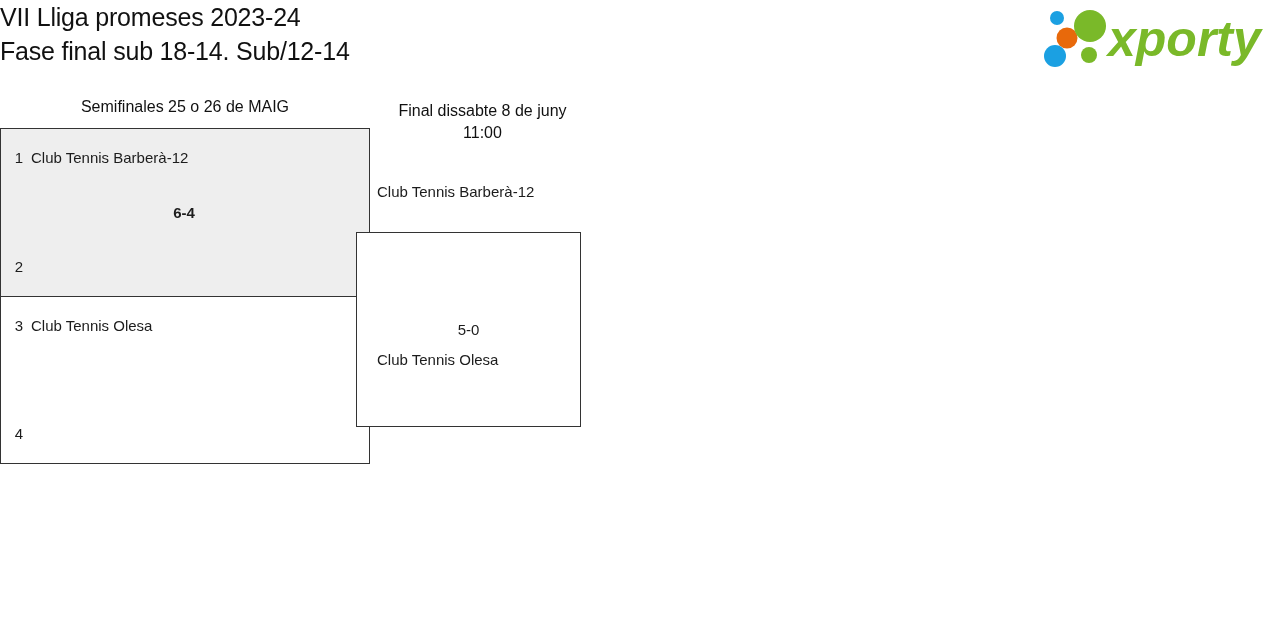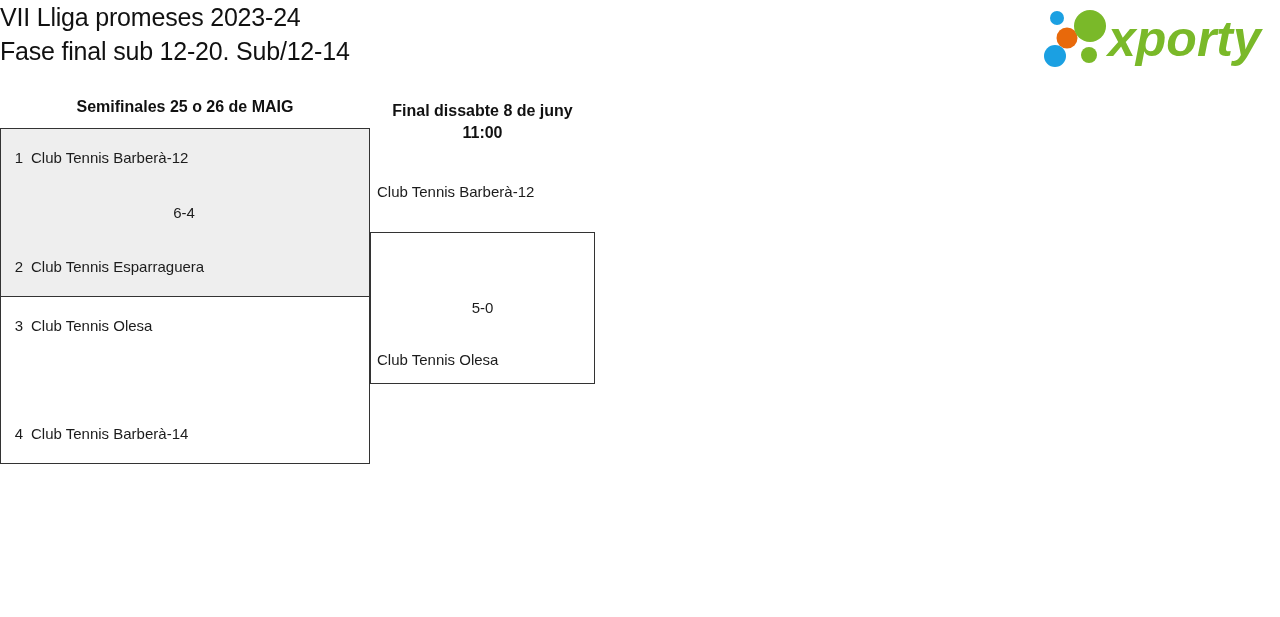--- a/index.html
+++ b/index.html
@@ -38,40 +38,40 @@
     height: 66px;
     font-style: italic;
   }
   #brand-logo svg { display:block; width:230px; height:66px; }
 
   
   .round-header {
     position: absolute;
     text-align: center;
     font-size: 16px;
-    font-weight: 700;
+    font-weight: 400;
     line-height: 22px;
     color: #111111;
     white-space: pre-line;
   }
   #round-header-semifinals { left: 0px;   top: 96px; width: 370px; }
   #round-header-final      { left: 370px; top: 100px; width: 225px; }
 
   
   .match-box {
     position: absolute;
     box-sizing: border-box;
     border: 1px solid #333333;
   }
   .match-box.shaded { background: #eeeeee; }
   .match-box.plain  { background: #ffffff; }
 
   #match-sf1   { left: 0px;   top: 128px; width: 370px; height: 169px; }
   #match-sf2   { left: 0px;   top: 296px; width: 370px; height: 168px; }
-  #match-final { left: 370px; top: 232px; width: 225px; height: 152px; }
+  #match-final { left: 356px; top: 232px; width: 225px; height: 195px; }
 
   
   .team-row {
     position: absolute;
     left: 0;
     width: 100%;
     height: 22px;
     display: flex;
     align-items: center;
     font-size: 15px;
@@ -99,39 +99,39 @@
     position: absolute;
     left: 0;
     width: 100%;
     top: 50%;
     transform: translateY(-50%);
     text-align: center;
     font-size: 15px;
     line-height: 22px;
     color: #1c1c1c;
   }
-  #score-sf1 { margin-left: -1px; }
+  #score-sf1 { margin-left: -1px; font-weight: bold; }
   #score-sf2 { margin-left: -1px; }
 
   
   .final-slot {
     position: absolute;
     font-size: 15px;
     line-height: 22px;
     color: #1c1c1c;
     white-space: nowrap;
   }
   #final-slot-top    { left: 377px; top: 181px; }
   #final-slot-bottom { left: 377px; top: 349px; }
 </style>
 </head>
 <body>
 
 <div id="tournament-title">VII Lliga promeses 2023-24
-Fase final sub 12-20. Sub/12-14</div>
+Fase final sub 18-14. Sub/12-14</div>
 
 <div id="brand-logo">
   <svg viewBox="0 0 230 66" xmlns="http://www.w3.org/2000/svg" aria-hidden="true">
 
     <circle cx="15" cy="14" r="7" fill="#1ba0e2"></circle>
     <circle cx="25" cy="34" r="10.5" fill="#e8690b"></circle>
     <circle cx="13" cy="52" r="11" fill="#1ba0e2"></circle>
     <circle cx="48" cy="22" r="16" fill="#7ab929"></circle>
     <circle cx="47" cy="51" r="8" fill="#7ab929"></circle>
 
@@ -148,35 +148,33 @@
 
   <div class="team-row top">
     <span class="seed">1</span>
     <span class="team-name">Club Tennis Barberà-12</span>
   </div>
 
   <div class="score" id="score-sf1">6-4</div>
 
   <div class="team-row bottom">
     <span class="seed">2</span>
-    <span class="team-name">Club Tennis Esparraguera</span>
   </div>
 </div>
 
 <div class="match-box plain" id="match-sf2">
 
   <div class="team-row top">
     <span class="seed">3</span>
     <span class="team-name">Club Tennis Olesa</span>
   </div>
 
 
   <div class="team-row bottom">
     <span class="seed">4</span>
-    <span class="team-name">Club Tennis Barberà-14</span>
   </div>
 </div>
 
 <div class="final-slot" id="final-slot-top">Club Tennis Barberà-12</div>
 
 <div class="match-box plain" id="match-final">
   <div class="score">5-0</div>
 </div>
 
 <div class="final-slot" id="final-slot-bottom">Club Tennis Olesa</div>

